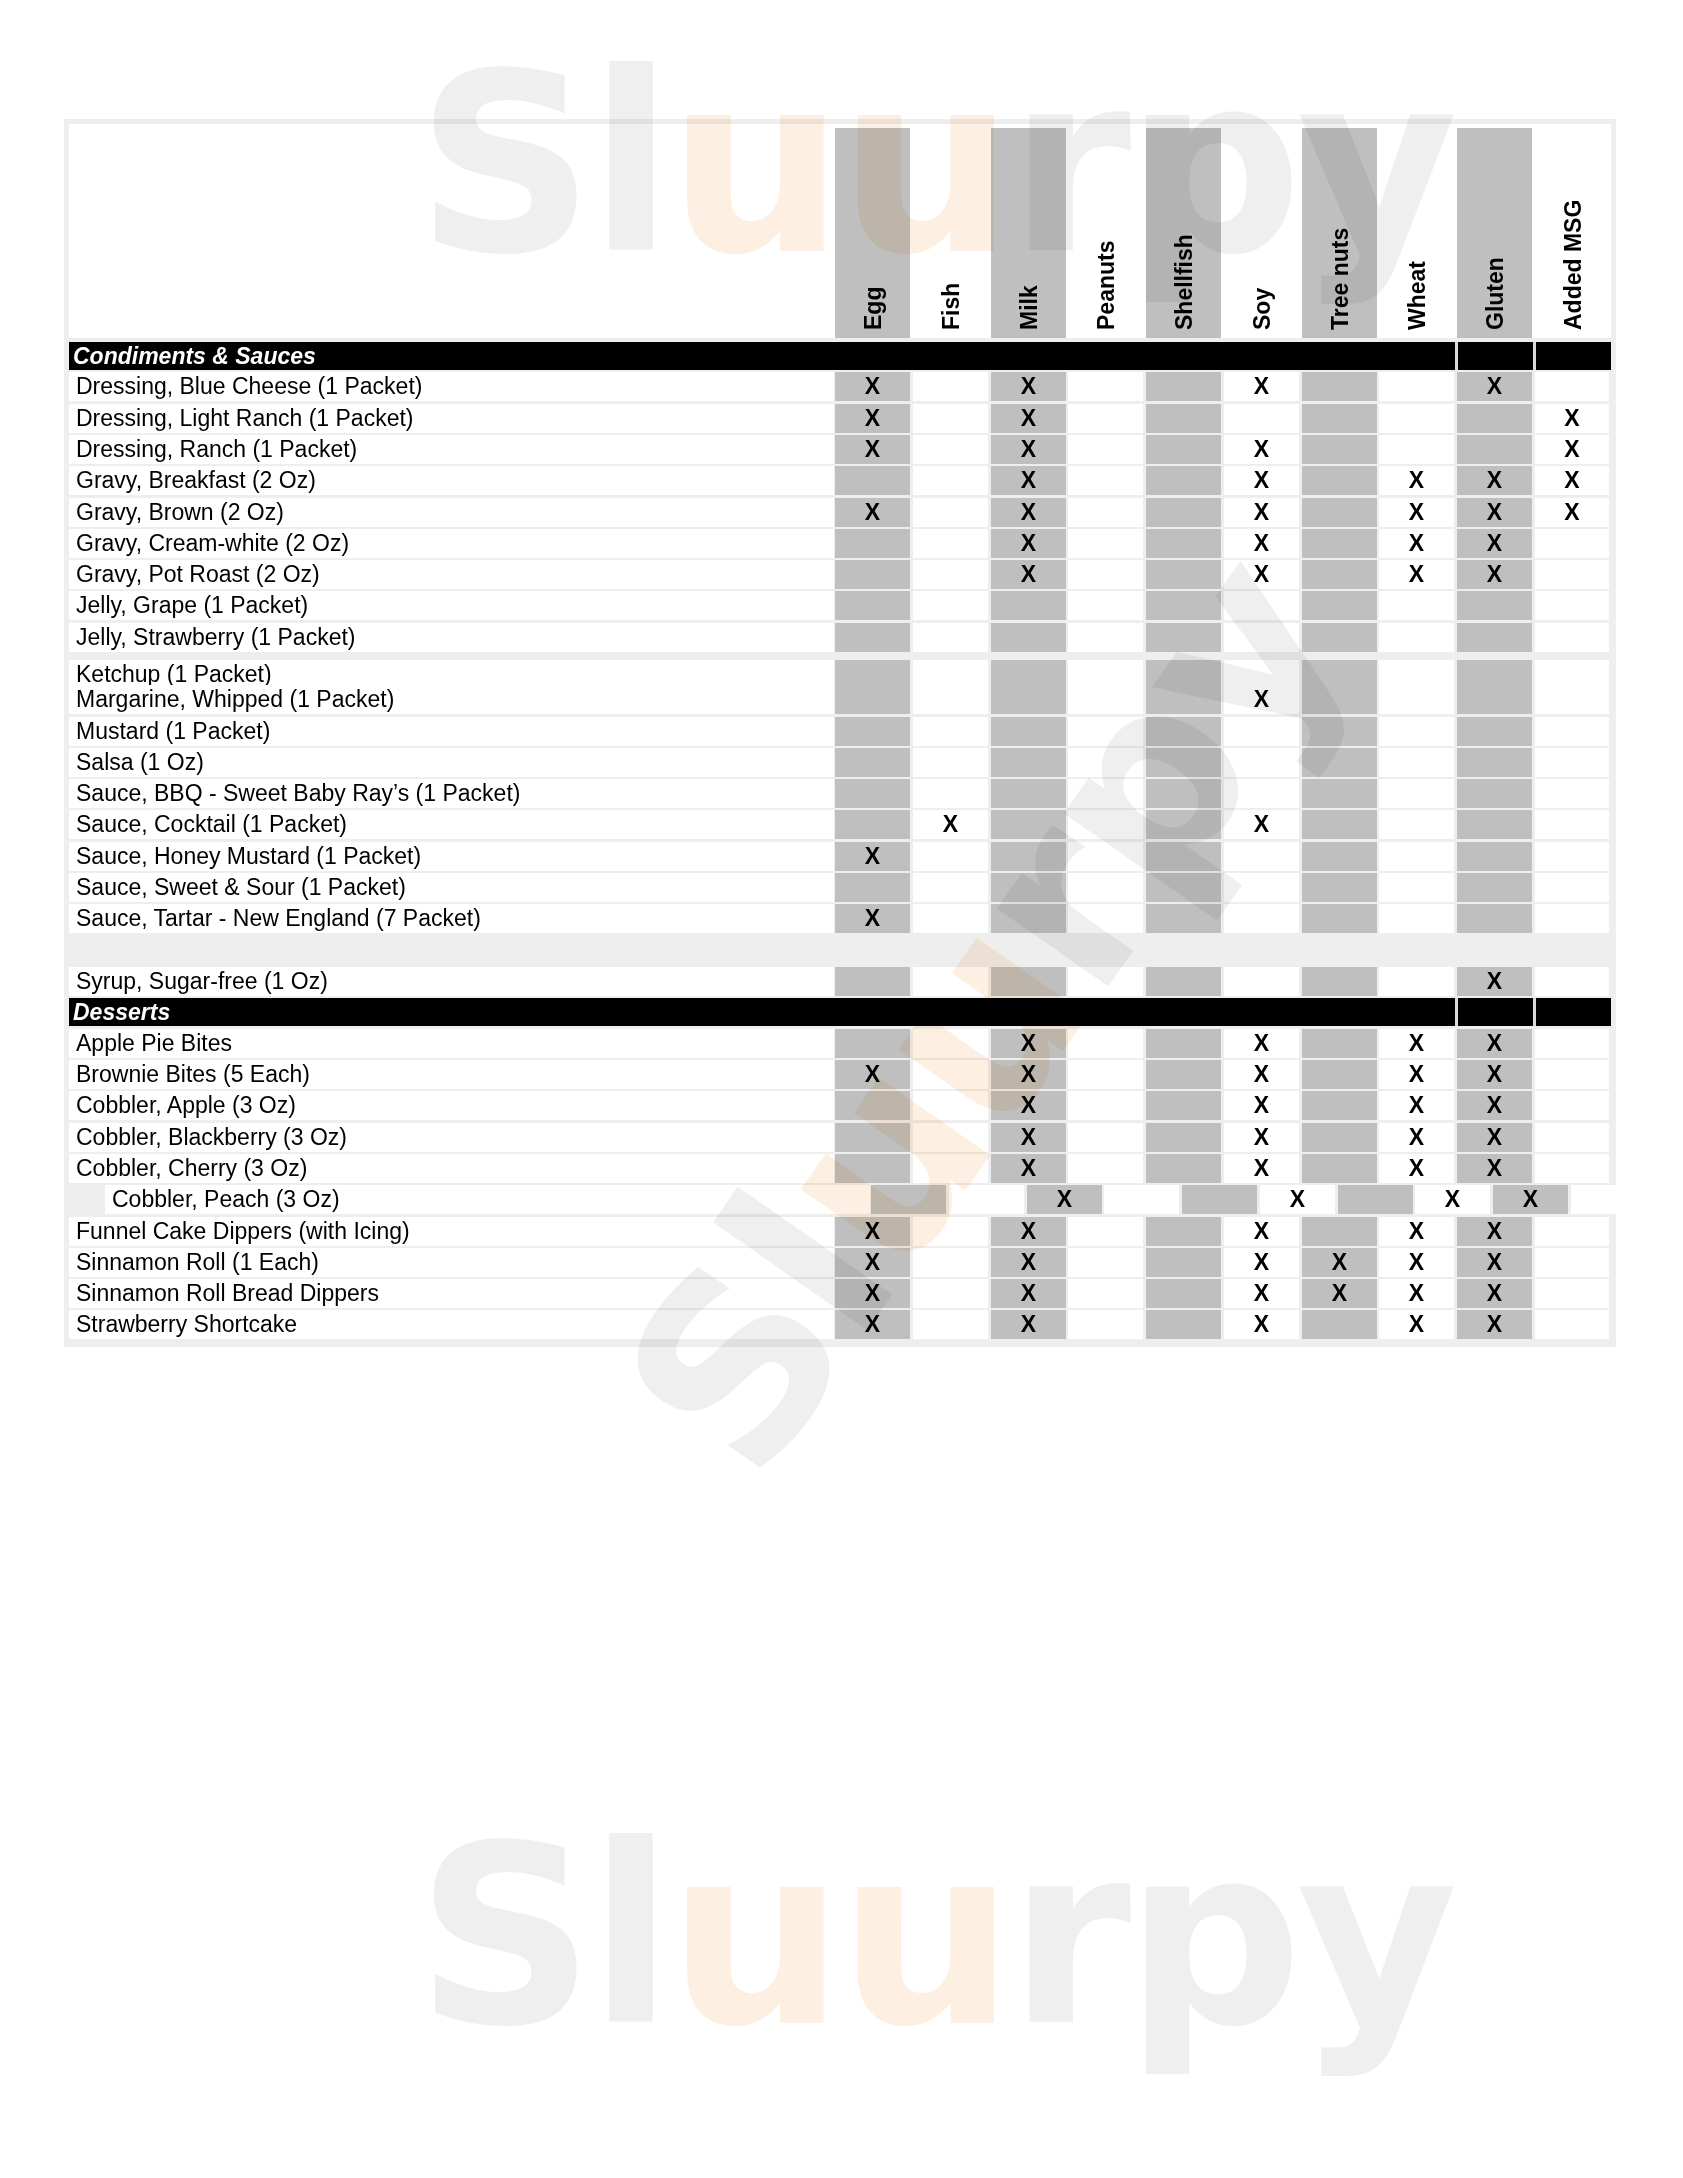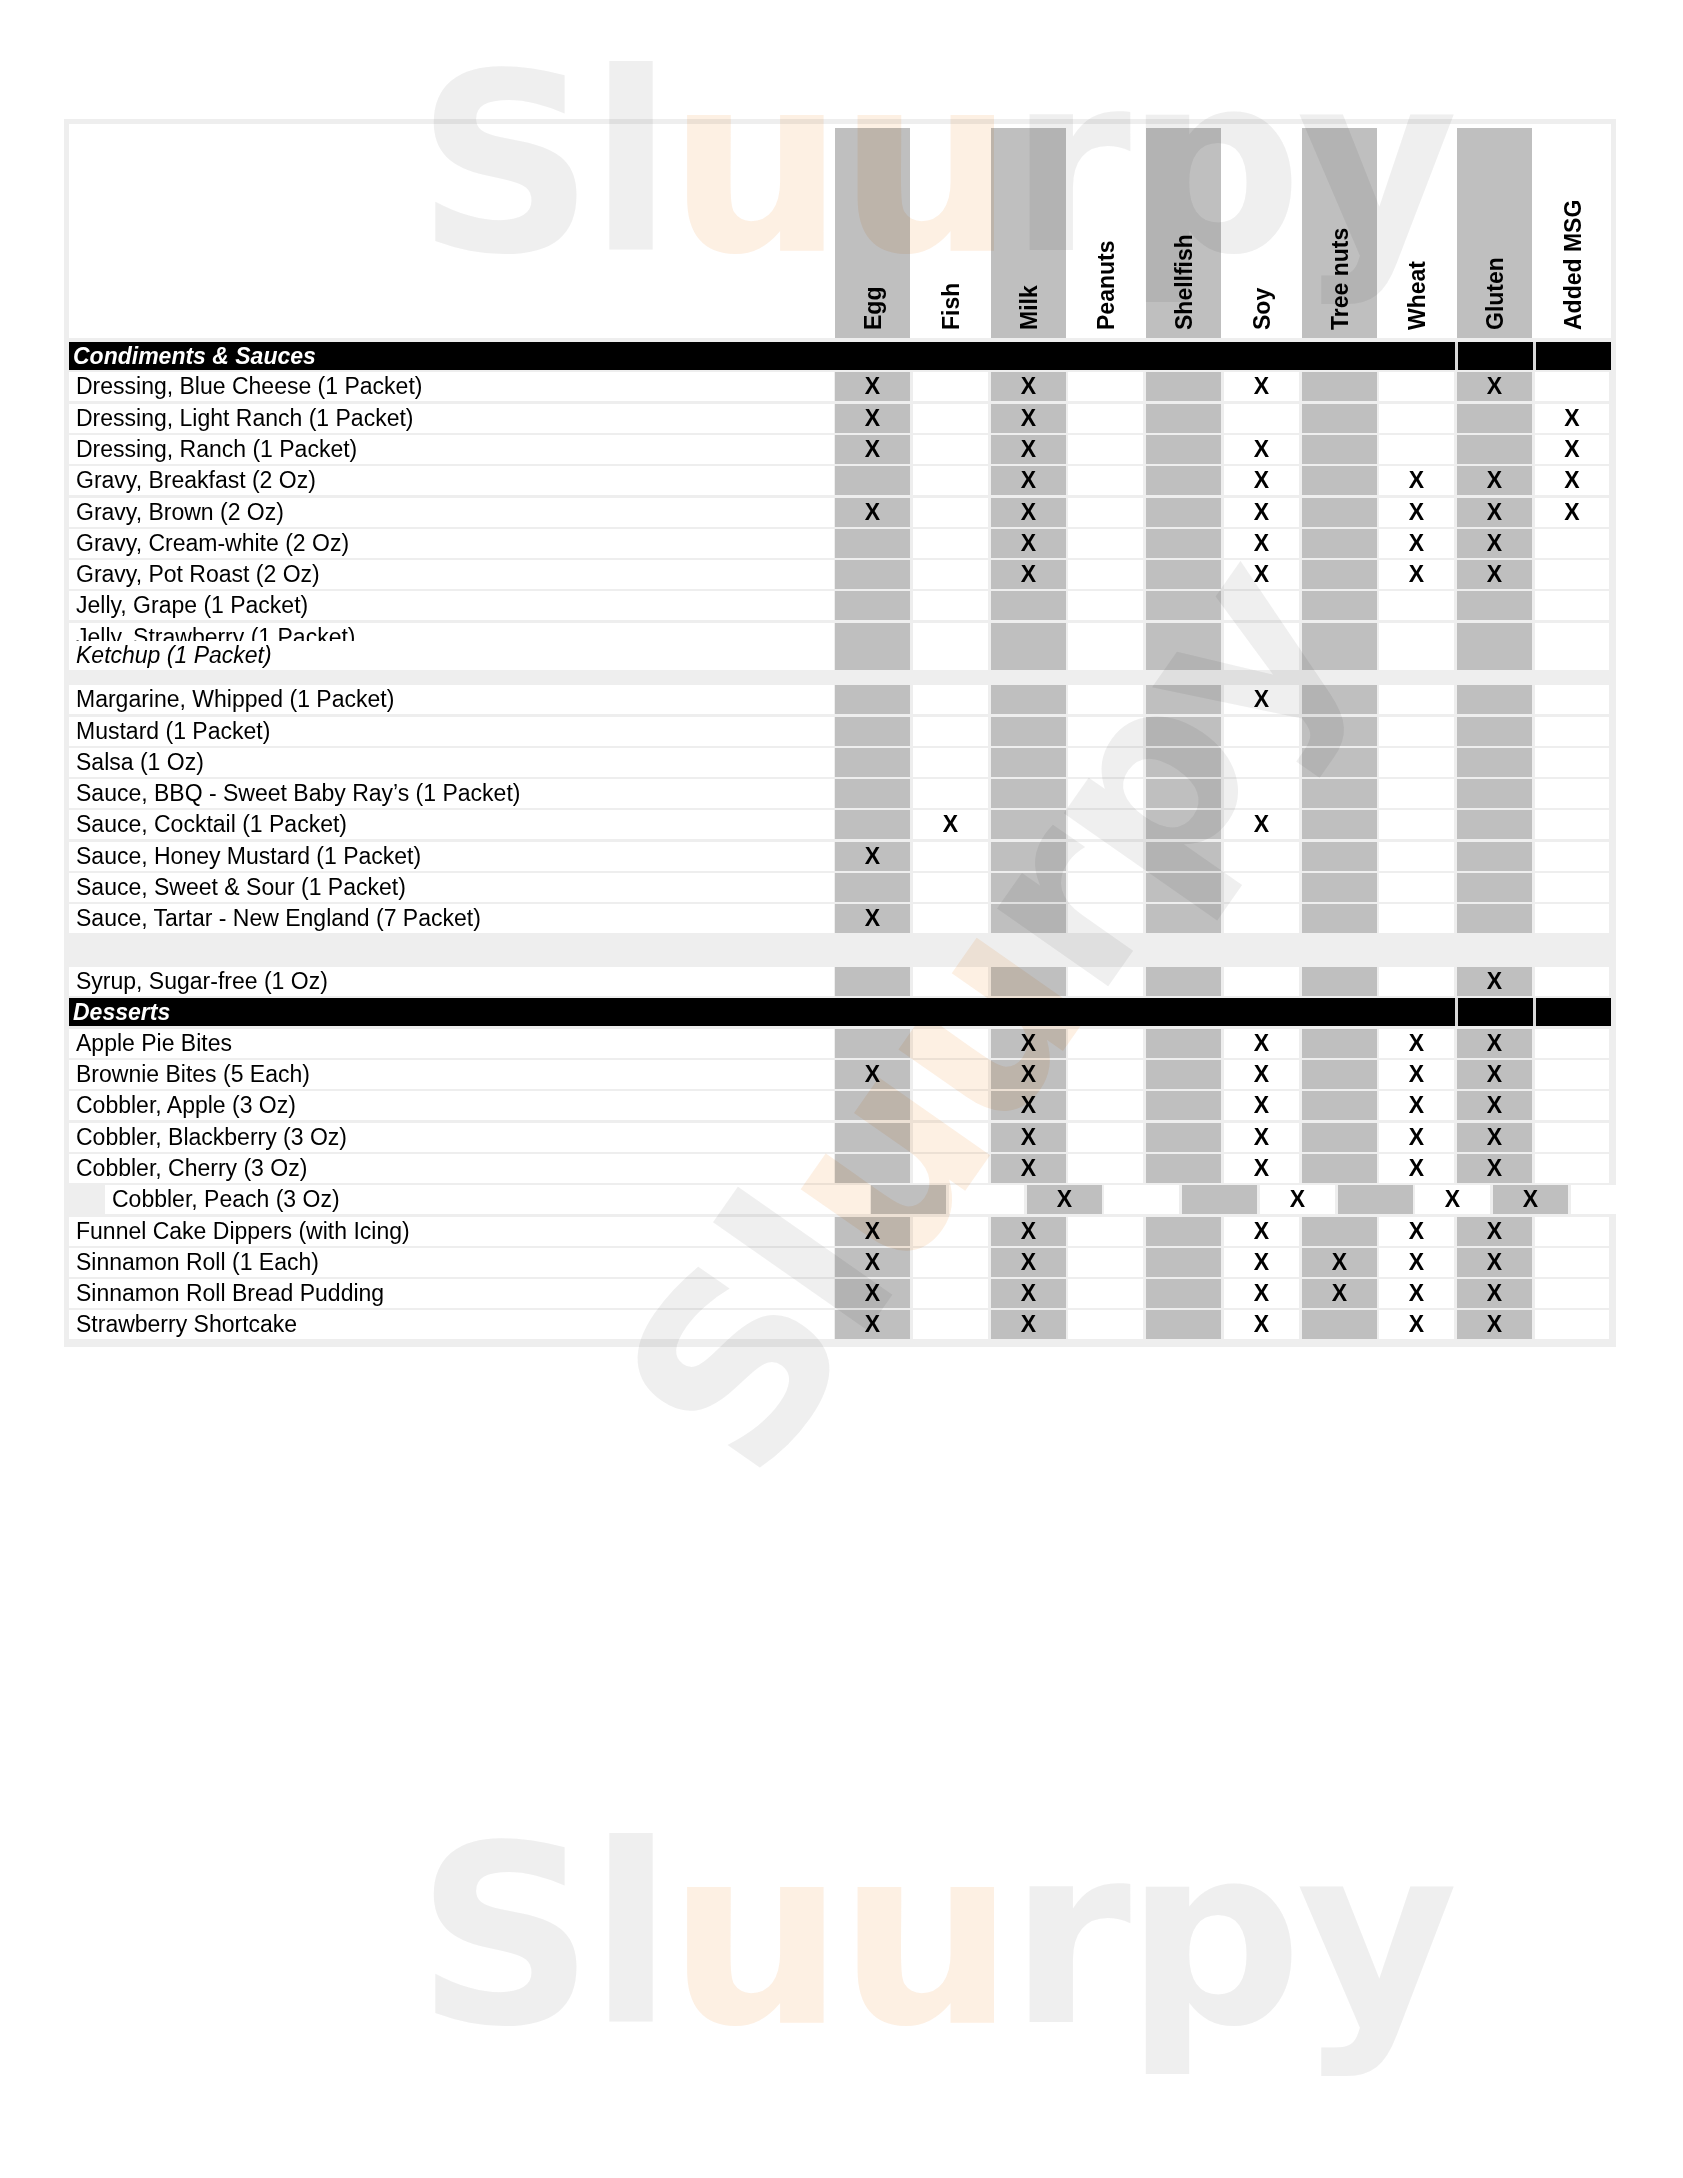--- a/index.html
+++ b/index.html
@@ -203,21 +203,21 @@
         <div class="cell" style="left: 844px; width: 75px;"></div>
         <div class="cell shade" style="left: 922px; width: 75px;"></div>
         <div class="cell" style="left: 999px; width: 75px;"></div>
         <div class="cell shade" style="left: 1077px; width: 75px;"></div>
         <div class="cell" style="left: 1155px; width: 75px;"></div>
         <div class="cell shade" style="left: 1233px; width: 75px;"></div>
         <div class="cell" style="left: 1310px; width: 75px;"></div>
         <div class="cell shade" style="left: 1388px; width: 75px;"></div>
         <div class="cell" style="left: 1466px; width: 74px;"></div>
       </div>
-      <div class="row" style="top: 517px; font-style: italic;">
+      <div class="row" style="top: 536px;">
         <div class="name">Ketchup (1 Packet)</div>
         <div class="cell shade" style="left: 766px; width: 75px;"></div>
         <div class="cell" style="left: 844px; width: 75px;"></div>
         <div class="cell shade" style="left: 922px; width: 75px;"></div>
         <div class="cell" style="left: 999px; width: 75px;"></div>
         <div class="cell shade" style="left: 1077px; width: 75px;"></div>
         <div class="cell" style="left: 1155px; width: 75px;"></div>
         <div class="cell shade" style="left: 1233px; width: 75px;"></div>
         <div class="cell" style="left: 1310px; width: 75px;"></div>
         <div class="cell shade" style="left: 1388px; width: 75px;"></div>
@@ -443,21 +443,21 @@
         <div class="cell shade" style="left: 922px; width: 75px;">X</div>
         <div class="cell" style="left: 999px; width: 75px;"></div>
         <div class="cell shade" style="left: 1077px; width: 75px;"></div>
         <div class="cell" style="left: 1155px; width: 75px;">X</div>
         <div class="cell shade" style="left: 1233px; width: 75px;">X</div>
         <div class="cell" style="left: 1310px; width: 75px;">X</div>
         <div class="cell shade" style="left: 1388px; width: 75px;">X</div>
         <div class="cell" style="left: 1466px; width: 74px;"></div>
       </div>
       <div class="row" style="top: 1155px;">
-        <div class="name">Sinnamon Roll Bread Pudding</div>
+        <div class="name">Sinnamon Roll Bread Dippers</div>
         <div class="cell shade" style="left: 766px; width: 75px;">X</div>
         <div class="cell" style="left: 844px; width: 75px;"></div>
         <div class="cell shade" style="left: 922px; width: 75px;">X</div>
         <div class="cell" style="left: 999px; width: 75px;"></div>
         <div class="cell shade" style="left: 1077px; width: 75px;"></div>
         <div class="cell" style="left: 1155px; width: 75px;">X</div>
         <div class="cell shade" style="left: 1233px; width: 75px;">X</div>
         <div class="cell" style="left: 1310px; width: 75px;">X</div>
         <div class="cell shade" style="left: 1388px; width: 75px;">X</div>
         <div class="cell" style="left: 1466px; width: 74px;"></div>

